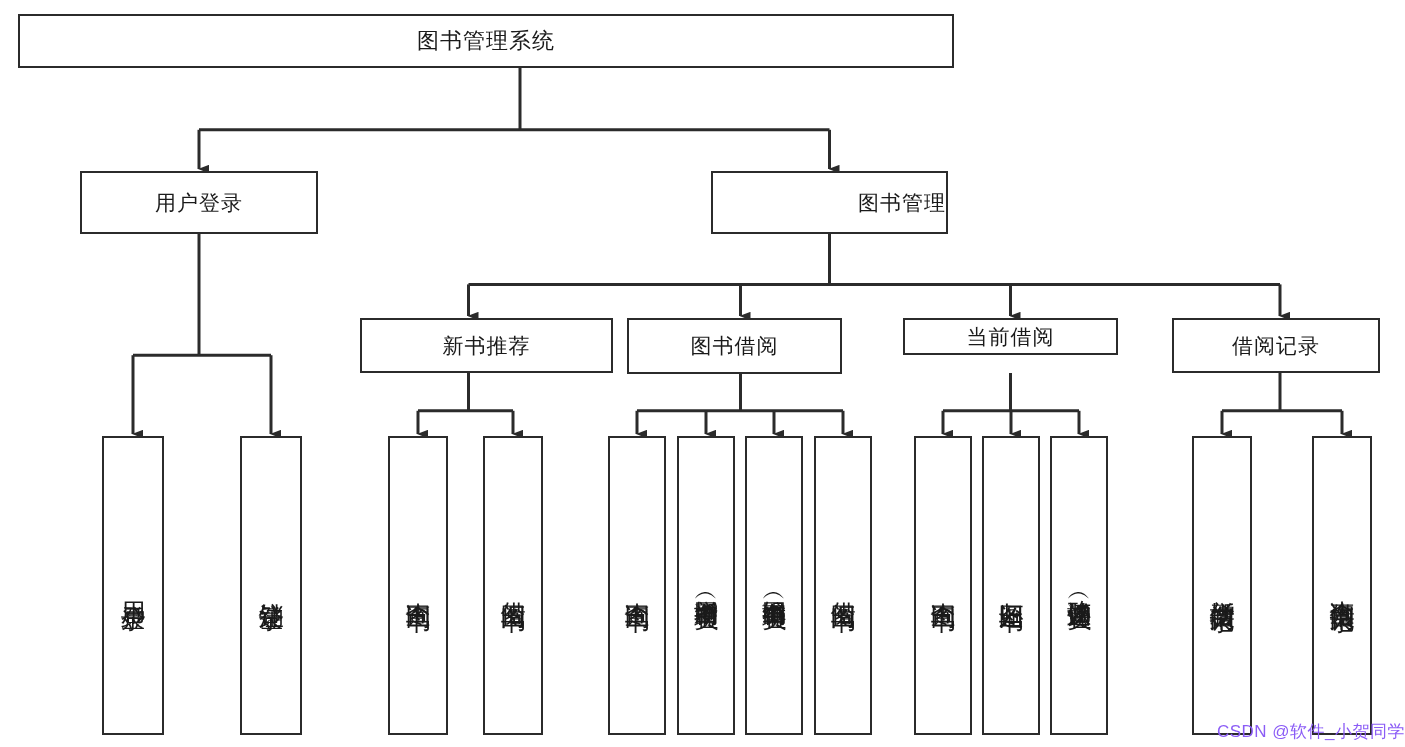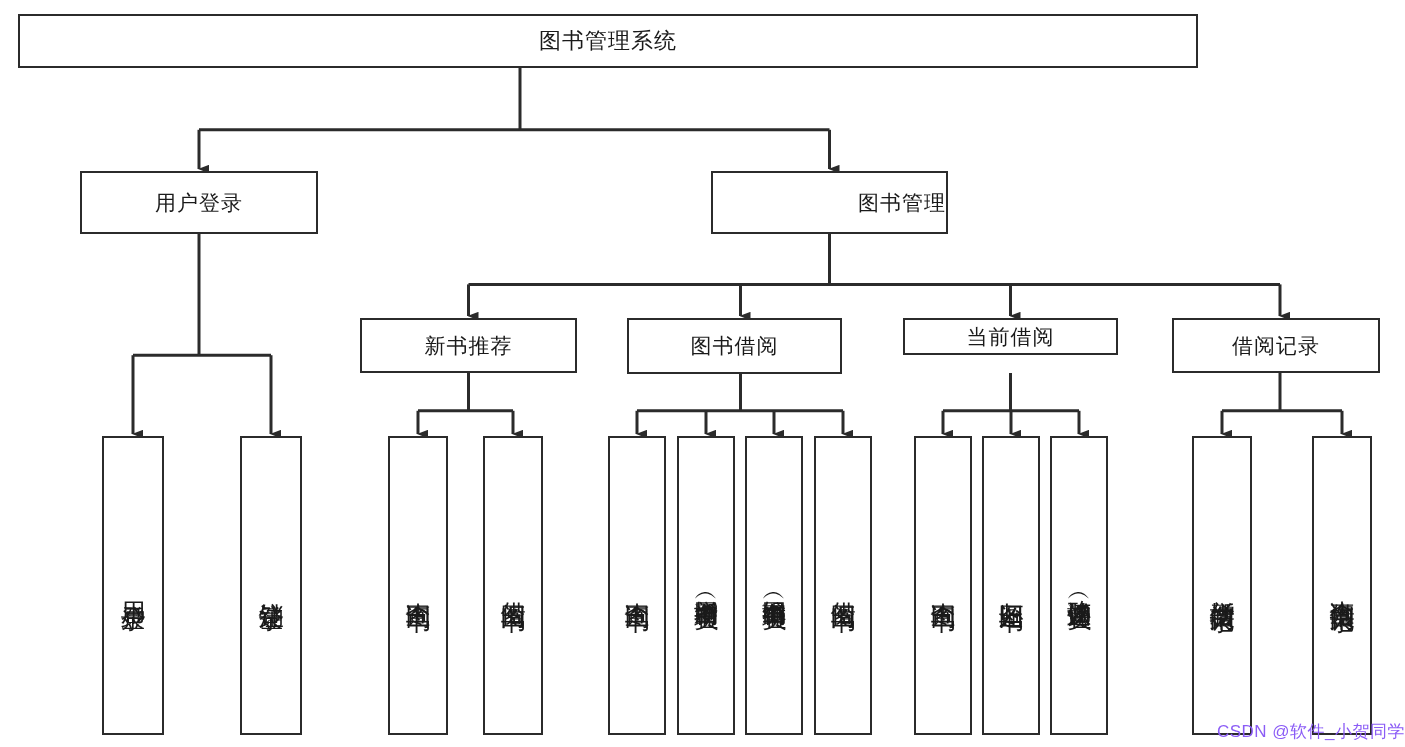--- a/index.html
+++ b/index.html
@@ -92,30 +92,30 @@
         <path d="M943,410.8 L943,434" marker-end="url(#arrow)"></path>
         <path d="M1011,410.8 L1011,434" marker-end="url(#arrow)"></path>
         <path d="M1079,410.8 L1079,434" marker-end="url(#arrow)"></path>
         <path d="M1280,373 L1280,410.8"></path>
         <path d="M1222,410.8 L1342,410.8"></path>
         <path d="M1222,410.8 L1222,434" marker-end="url(#arrow)"></path>
         <path d="M1342,410.8 L1342,434" marker-end="url(#arrow)"></path>
       </g>
   </svg>
   <div id="nodes">
-      <div class="node h root" style="left: 18px; top: 14px; width: 1180px; height: 54px;">
+      <div class="node h root" style="left: 18px; top: 14px; width: 936px; height: 54px;">
         <span>图书管理系统</span>
       </div>
       <div class="node h" style="left: 80px; top: 171px; width: 238px; height: 63px;">
         <span>用户登录</span>
       </div>
       <div class="node h" style="left: 711px; top: 171px; width: 237px; height: 63px; justify-content: flex-end;">
         <span>图书管理</span>
       </div>
-      <div class="node h" style="left: 360px; top: 318px; width: 217px; height: 55px;">
+      <div class="node h" style="left: 360px; top: 318px; width: 253px; height: 55px;">
         <span>新书推荐</span>
       </div>
       <div class="node h" style="left: 627px; top: 318px; width: 215px; height: 56px;">
         <span>图书借阅</span>
       </div>
       <div class="node h" style="left: 903px; top: 318px; width: 215px; height: 37px;">
         <span>当前借阅</span>
       </div>
       <div class="node h" style="left: 1172px; top: 318px; width: 208px; height: 55px;">
         <span>借阅记录</span>

